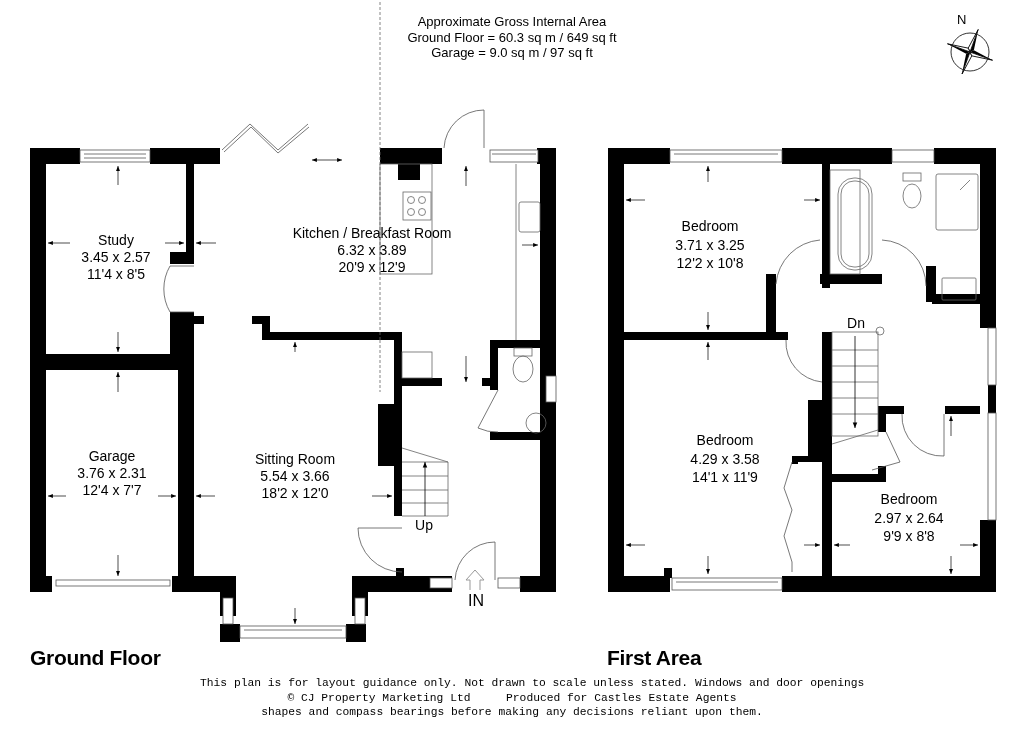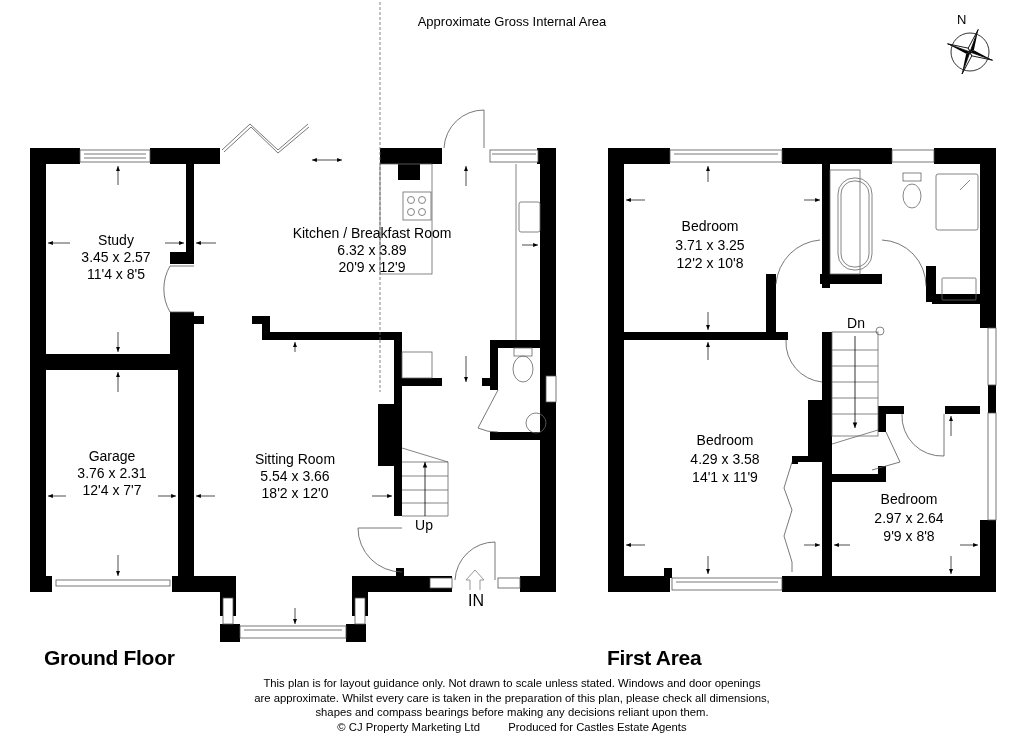--- a/index.html
+++ b/index.html
@@ -4,28 +4,30 @@
 <style>
   html, body { margin: 0; padding: 0; background: #ffffff; }
   body { width: 1024px; height: 740px; position: relative; overflow: hidden; font-family: "Liberation Sans", sans-serif; color: #000; }
   .area-block { position: absolute; left: 362px; top: 14px; width: 300px; text-align: center; font-size: 13px; line-height: 15.5px; }
   .area-block div { white-space: nowrap; }
   #plan { position: absolute; left: 0; top: 0; }
   .room-label { font-family: "Liberation Sans", sans-serif; font-size: 14px; text-anchor: middle; fill: #000; }
   .small-label { font-family: "Liberation Sans", sans-serif; font-size: 14px; text-anchor: middle; fill: #000; }
   .floor-title { position: absolute; font-size: 21px; font-weight: bold; letter-spacing: -0.3px; }
   .disclaimer { position: absolute; left: 200px; top: 676px; width: 624px; text-align: center; font-size: 11.3px; line-height: 14.5px; }
-  .disclaimer div { white-space: nowrap; }
+  .disclaimer div { white-space: nowrap; font-family: Liberation Mono, monospace; }
   .compass { position: absolute; left: 940px; top: 10px; width: 60px; height: 64px; }
 </style>
 </head>
 <body>
 
 <div class="area-block">
   <div>Approximate Gross Internal Area</div>
+  <div>Ground Floor = 60.3 sq m / 649 sq ft</div>
+  <div>Garage = 9.0 sq m / 97 sq ft</div>
 </div>
 
 <svg class="compass" viewBox="0 0 60 64">
   <text x="17" y="14" font-family="Liberation Sans, sans-serif" font-size="13">N</text>
   <circle cx="30" cy="42" r="19" fill="none" stroke="#000" stroke-width="0.8"></circle>
   <g transform="rotate(20 30 42)">
     <polygon points="30,18 33,39 30,42" fill="#000"></polygon>
     <polygon points="30,18 27,39 30,42" fill="#fff" stroke="#000" stroke-width="0.8"></polygon>
     <polygon points="30,66 27,45 30,42" fill="#000"></polygon>
     <polygon points="30,66 33,45 30,42" fill="#fff" stroke="#000" stroke-width="0.8"></polygon>
@@ -305,25 +307,24 @@
     </g>
     <g>
       <text class="room-label" x="909" y="504">Bedroom</text>
       <text class="room-label" x="909" y="523">2.97 x 2.64</text>
       <text class="room-label" x="909" y="541">9'9 x 8'8</text>
     </g>
     <text class="small-label" x="856" y="328">Dn</text>
   </g>
 </svg>
 
-<div class="floor-title" style="left:30px; top:646px;margin-left:14px;">Ground Floor</div>
+<div class="floor-title" style="left:30px; top:646px;">Ground Floor</div>
 <div class="floor-title" style="left:607px; top:646px;">First Area</div>
 
 <div class="disclaimer">
   <div>This plan is for layout guidance only. Not drawn to scale unless stated. Windows and door openings</div>
-  <div>are approximate. Whilst every care is taken in the preparation of this plan, please check all dimensions,</div>
-  <div>shapes and compass bearings before making any decisions reliant upon them.</div>
   <div>
     <span>© CJ Property Marketing Ltd</span>
     <span style="display:inline-block;width:22px;"></span>
     <span>Produced for Castles Estate Agents</span>
   </div>
+  <div>shapes and compass bearings before making any decisions reliant upon them.</div>
 </div>
 
 </body></html>

